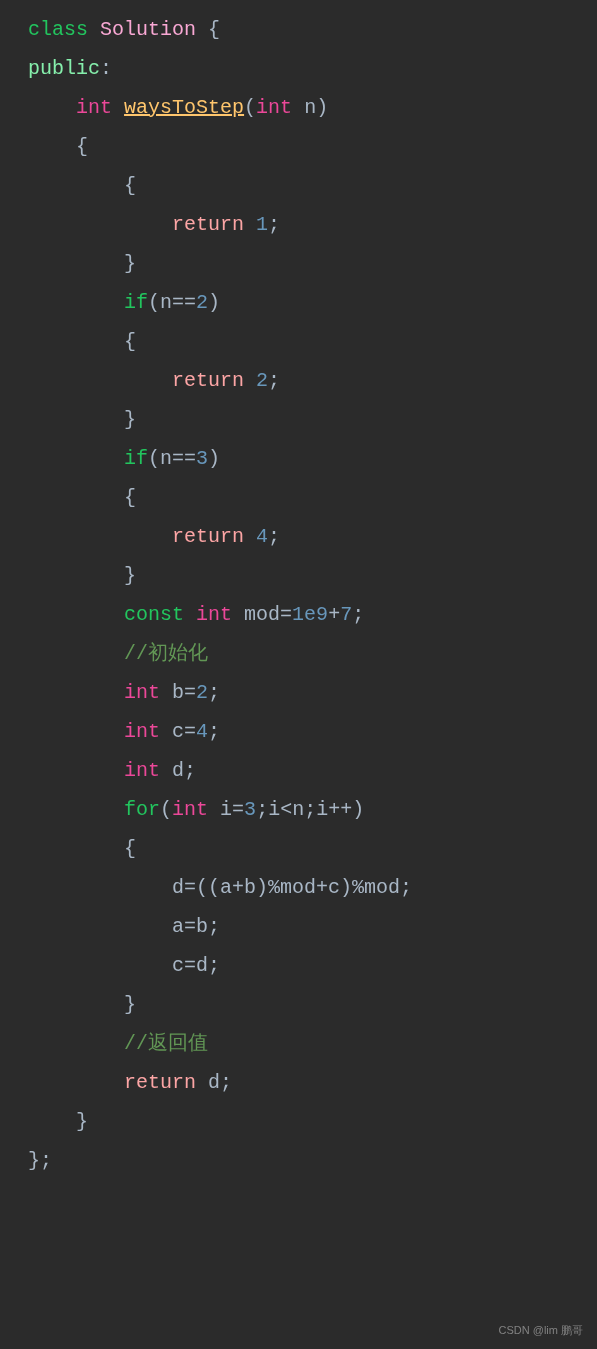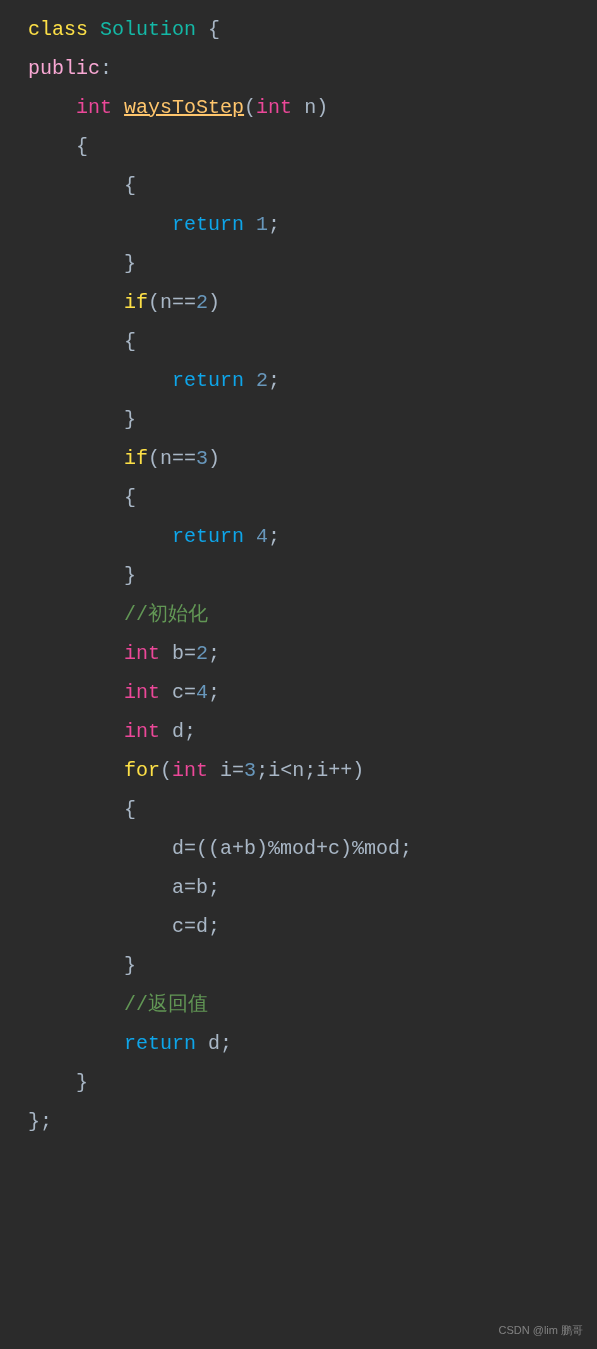--- a/index.html
+++ b/index.html
@@ -15,24 +15,24 @@
       color: #a9b7c6;
       padding: 10px 0 10px 28px;
       width: 597px;
       height: 1349px;
       position: relative;
     }
     .line {
       white-space: pre;
     }
     .keyword {
-      color: #fde047;
+      color: #22c55e;
     }
     .classname {
-      color: #14b8a6;
+      color: #f9a8d4;
       text-align: center;
     }
     .brace {
       color: #a9b7c6;
     }
     .type {
       color: #ec4899;
     }
     .funcname {
       color: #ffc66d;
@@ -48,24 +48,24 @@
       color: #a9b7c6;
     }
     .number {
       color: #6897bb;
     }
     .comment {
       color: #629755;
       text-align: right;
     }
     .return {
-      color: #0ea5e9;
+      color: #fca5a5;
     }
     .access {
-      color: #f9a8d4;
+      color: #86efac;
       margin-top: 16px;
     }
     .watermark {
       position: absolute;
       bottom: 8px;
       right: 14px;
       font-size: 11px;
       color: rgba(200, 200, 200, 0.55);
       font-family: sans-serif;
     }
@@ -82,20 +82,21 @@
 <div class="line"><span>            </span><span class="return">return</span> <span class="number">1</span><span class="brace">;</span></div>
 <div class="line"><span>        </span><span class="brace">}</span></div>
 <div class="line"><span>        </span><span class="keyword">if</span><span class="brace">(</span><span class="identifier">n</span><span class="operator">==</span><span class="number">2</span><span class="brace">)</span></div>
 <div class="line"><span>        </span><span class="brace">{</span></div>
 <div class="line"><span>            </span><span class="return">return</span> <span class="number">2</span><span class="brace">;</span></div>
 <div class="line"><span>        </span><span class="brace">}</span></div>
 <div class="line"><span>        </span><span class="keyword">if</span><span class="brace">(</span><span class="identifier">n</span><span class="operator">==</span><span class="number">3</span><span class="brace">)</span></div>
 <div class="line"><span>        </span><span class="brace">{</span></div>
 <div class="line"><span>            </span><span class="return">return</span> <span class="number">4</span><span class="brace">;</span></div>
 <div class="line"><span>        </span><span class="brace">}</span></div>
+<div class="line"><span>        </span><span class="keyword">const</span> <span class="type">int</span> <span class="identifier">mod</span><span class="operator">=</span><span class="number">1e9</span><span class="operator">+</span><span class="number">7</span><span class="brace">;</span></div>
 <div class="line"><span>        </span><span class="comment">//初始化</span></div>
 <div class="line"><span>        </span><span class="type">int</span> <span class="identifier">b</span><span class="operator">=</span><span class="number">2</span><span class="brace">;</span></div>
 <div class="line"><span>        </span><span class="type">int</span> <span class="identifier">c</span><span class="operator">=</span><span class="number">4</span><span class="brace">;</span></div>
 <div class="line"><span>        </span><span class="type">int</span> <span class="identifier">d</span><span class="brace">;</span></div>
 <div class="line"><span>        </span><span class="keyword">for</span><span class="brace">(</span><span class="type">int</span> <span class="identifier">i</span><span class="operator">=</span><span class="number">3</span><span class="brace">;</span><span class="identifier">i</span><span class="operator">&lt;</span><span class="identifier">n</span><span class="brace">;</span><span class="identifier">i</span><span class="operator">++</span><span class="brace">)</span></div>
 <div class="line"><span>        </span><span class="brace">{</span></div>
 <div class="line"><span>            </span><span class="identifier">d=((a+b)%mod+c)%mod;</span></div>
 <div class="line"><span>            </span><span class="identifier">a=b;</span></div>
 <div class="line"><span>            </span><span class="identifier">c=d;</span></div>
 <div class="line"><span>        </span><span class="brace">}</span></div>

